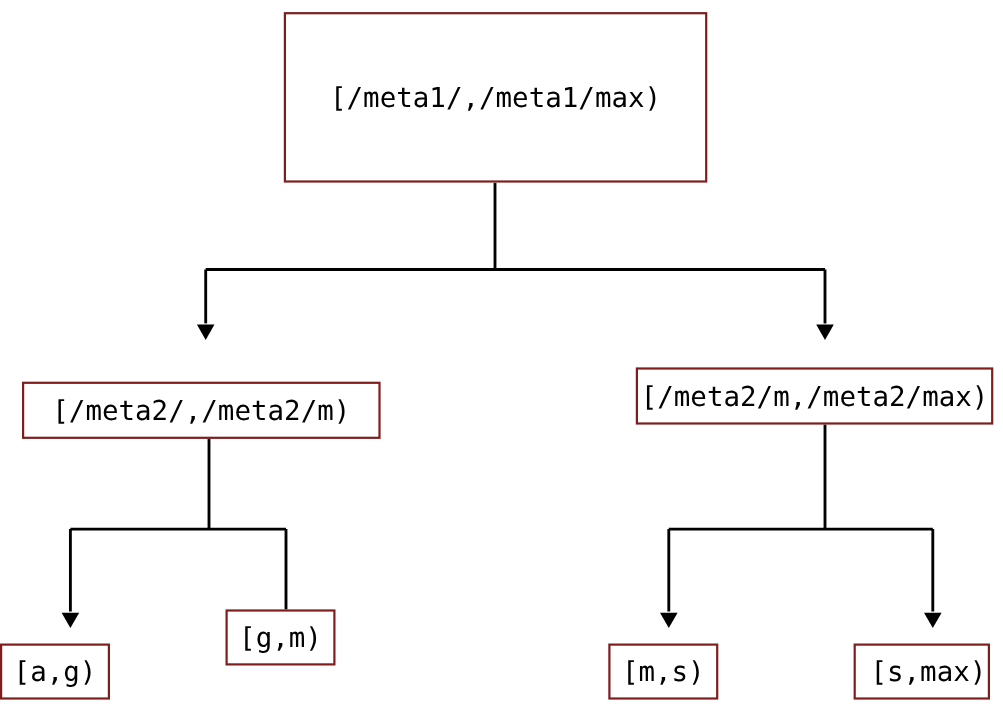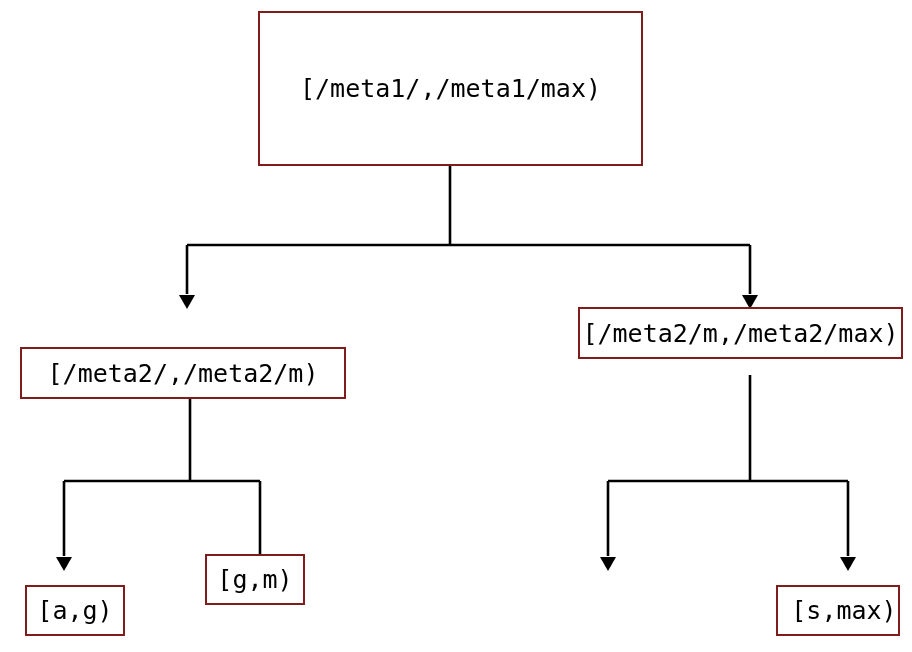--- a/index.html
+++ b/index.html
@@ -102,30 +102,33 @@
   </svg>
 
   <div class="node-box lvl-root" style="left:258px; top:11px; width:385px; height:155px;">
     <span class="node-label">[/meta1/,/meta1/max)</span>
   </div>
 
   <div class="node-box lvl-mid" style="left:20px; top:323px; width:326px; height:52px;margin-top:24px;">
     <span class="node-label">[/meta2/,/meta2/m)</span>
   </div>
 
-  <div class="node-box lvl-mid" style="left:578px; top:307px; width:325px; height:52px;">
+  <div class="node-box lvl-mid" style="left:578px; top:334px; width:325px; height:52px;">
     <span class="node-label">[/meta2/m,/meta2/max)</span>
   </div>
 
-  <div class="node-box lvl-leaf" style="left:25px; top:585px; width:100px; height:51px;">
+  <div class="node-box lvl-leaf" style="left:0; top:585px; width:100px; height:51px;">
     <span class="node-label">[a,g)</span>
   </div>
 
   <div class="node-box lvl-leaf" style="left:205px; top:554px; width:100px; height:51px;">
     <span class="node-label">[g,m)</span>
   </div>
 
+  <div class="node-box lvl-leaf" style="left:553px; top:585px; width:100px; height:51px;">
+    <span class="node-label">[m,s)</span>
+  </div>
 
   <div class="node-box lvl-leaf" style="left:776px; top:585px; width:124px; height:51px;padding-left:12px;">
     <span class="node-label">[s,max)</span>
   </div>
 
 </div>
 
 </body></html>

